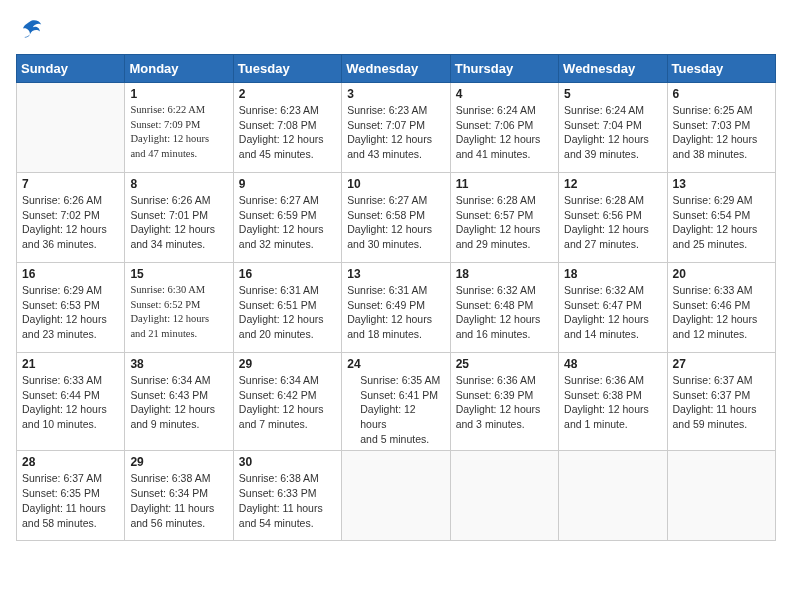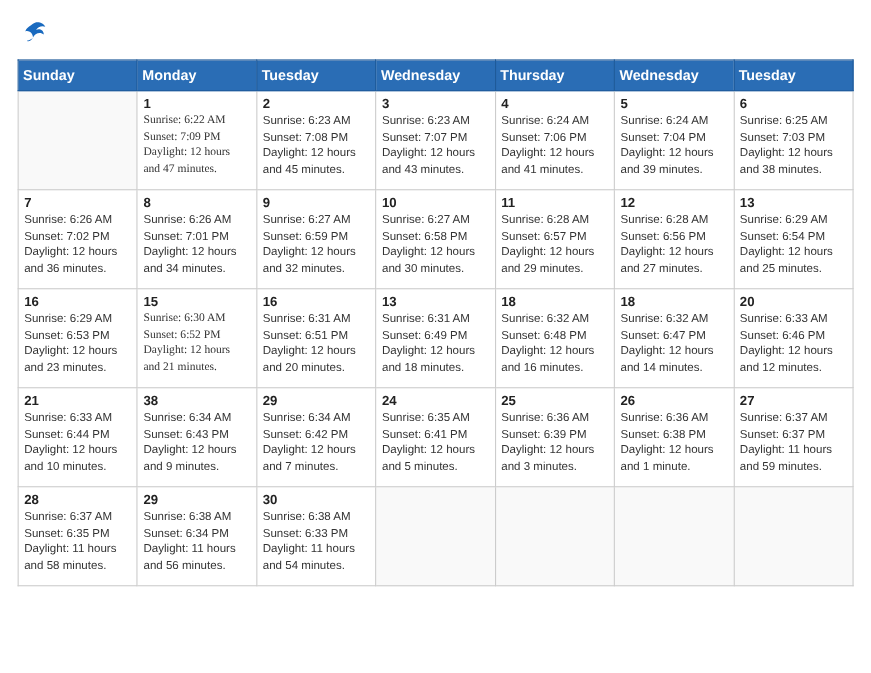--- a/index.html
+++ b/index.html
@@ -282,34 +282,34 @@
         </td>
         <td>
           <div class="day-number">29</div>
           <div class="cell-info" style="white-space: pre-line;">Sunrise: 6:34 AM
 Sunset: 6:42 PM
 Daylight: 12 hours
 and 7 minutes.</div>
         </td>
         <td>
           <div class="day-number">24</div>
-          <div class="cell-info" style="white-space: pre-line;">Sunrise: 6:35 AM
+          <div class="cell-info" style="white-space: pre-line; margin-left: 13px;">Sunrise: 6:35 AM
 Sunset: 6:41 PM
 Daylight: 12 hours
 and 5 minutes.</div>
         </td>
         <td>
           <div class="day-number">25</div>
           <div class="cell-info" style="white-space: pre-line;">Sunrise: 6:36 AM
 Sunset: 6:39 PM
 Daylight: 12 hours
 and 3 minutes.</div>
         </td>
         <td>
-          <div class="day-number">26</div>
+          <div class="day-number">48</div>
           <div class="cell-info" style="white-space: pre-line;">Sunrise: 6:36 AM
 Sunset: 6:38 PM
 Daylight: 12 hours
 and 1 minute.</div>
         </td>
         <td>
           <div class="day-number">27</div>
           <div class="cell-info" style="white-space: pre-line;">Sunrise: 6:37 AM
 Sunset: 6:37 PM
 Daylight: 11 hours

